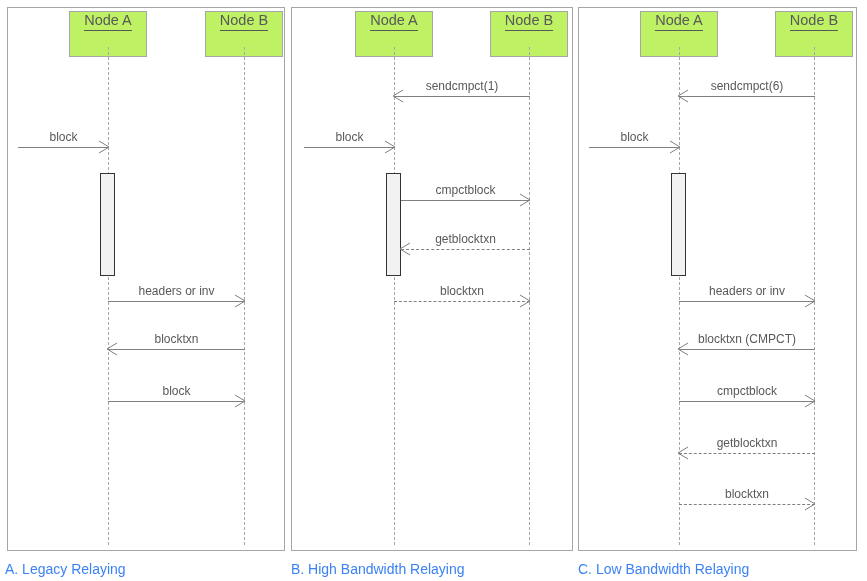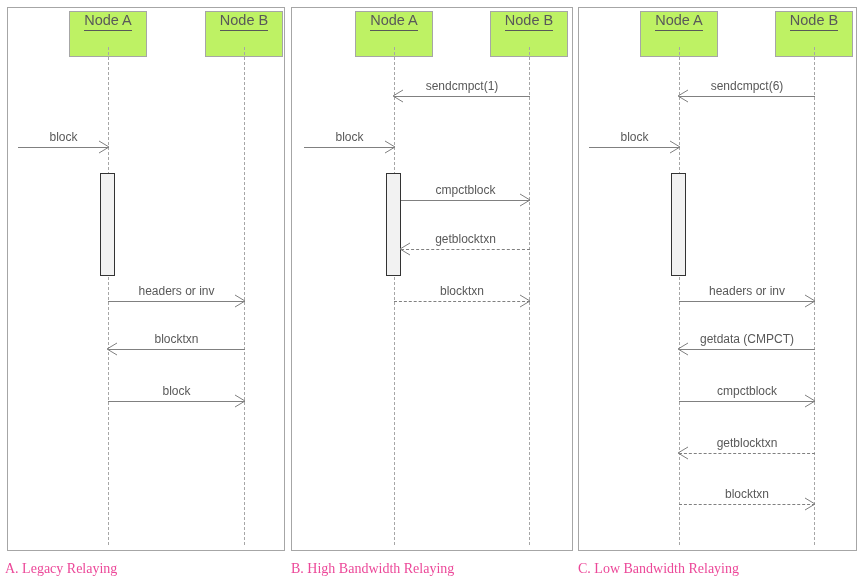--- a/index.html
+++ b/index.html
@@ -51,23 +51,22 @@
   .msg .head svg{display:block;overflow:visible;}
   .msg.to-right .head{right:-1px;}
   .msg.to-left  .head{left:-1px;}
   .msg .label{
     position:absolute;bottom:4px;left:0;right:0;
     text-align:center;font-size:12px;color:#595959;white-space:nowrap;
     line-height:1;
   }
 
   .caption{
-    position:absolute;font-size:14px;color:#ec4899;white-space:nowrap;
+    position:absolute;font-size:14px;color:#3b82f6;white-space:nowrap;
     line-height:1;
-    font-family:Liberation Serif, serif;
   }
 </style>
 </head>
 <body>
 
 <div class="panel" id="panel-a">
   <div class="stage">
 
     <div class="actor" style="left:61px;top:3px;">
       <span class="actor-label">Node A</span>
@@ -231,21 +230,21 @@
       <div class="label">headers or inv</div>
       <div class="line"></div>
       <div class="head">
         <svg width="11" height="12" viewBox="0 0 11 12">
             <path d="M0 0 L10 6 L0 12" fill="none" stroke="#808080" stroke-width="1"></path>
           </svg>
       </div>
     </div>
 
     <div class="msg to-left" style="left:100px;top:341px;width:136px;">
-      <div class="label">getdata (CMPCT)</div>
+      <div class="label">blocktxn (CMPCT)</div>
       <div class="line"></div>
       <div class="head">
         <svg width="11" height="12" viewBox="0 0 11 12">
             <path d="M10 0 L0 6 L10 12" fill="none" stroke="#808080" stroke-width="1"></path>
           </svg>
       </div>
     </div>
 
     <div class="msg to-right" style="left:100px;top:393px;width:136px;">
       <div class="label">cmpctblock</div>

